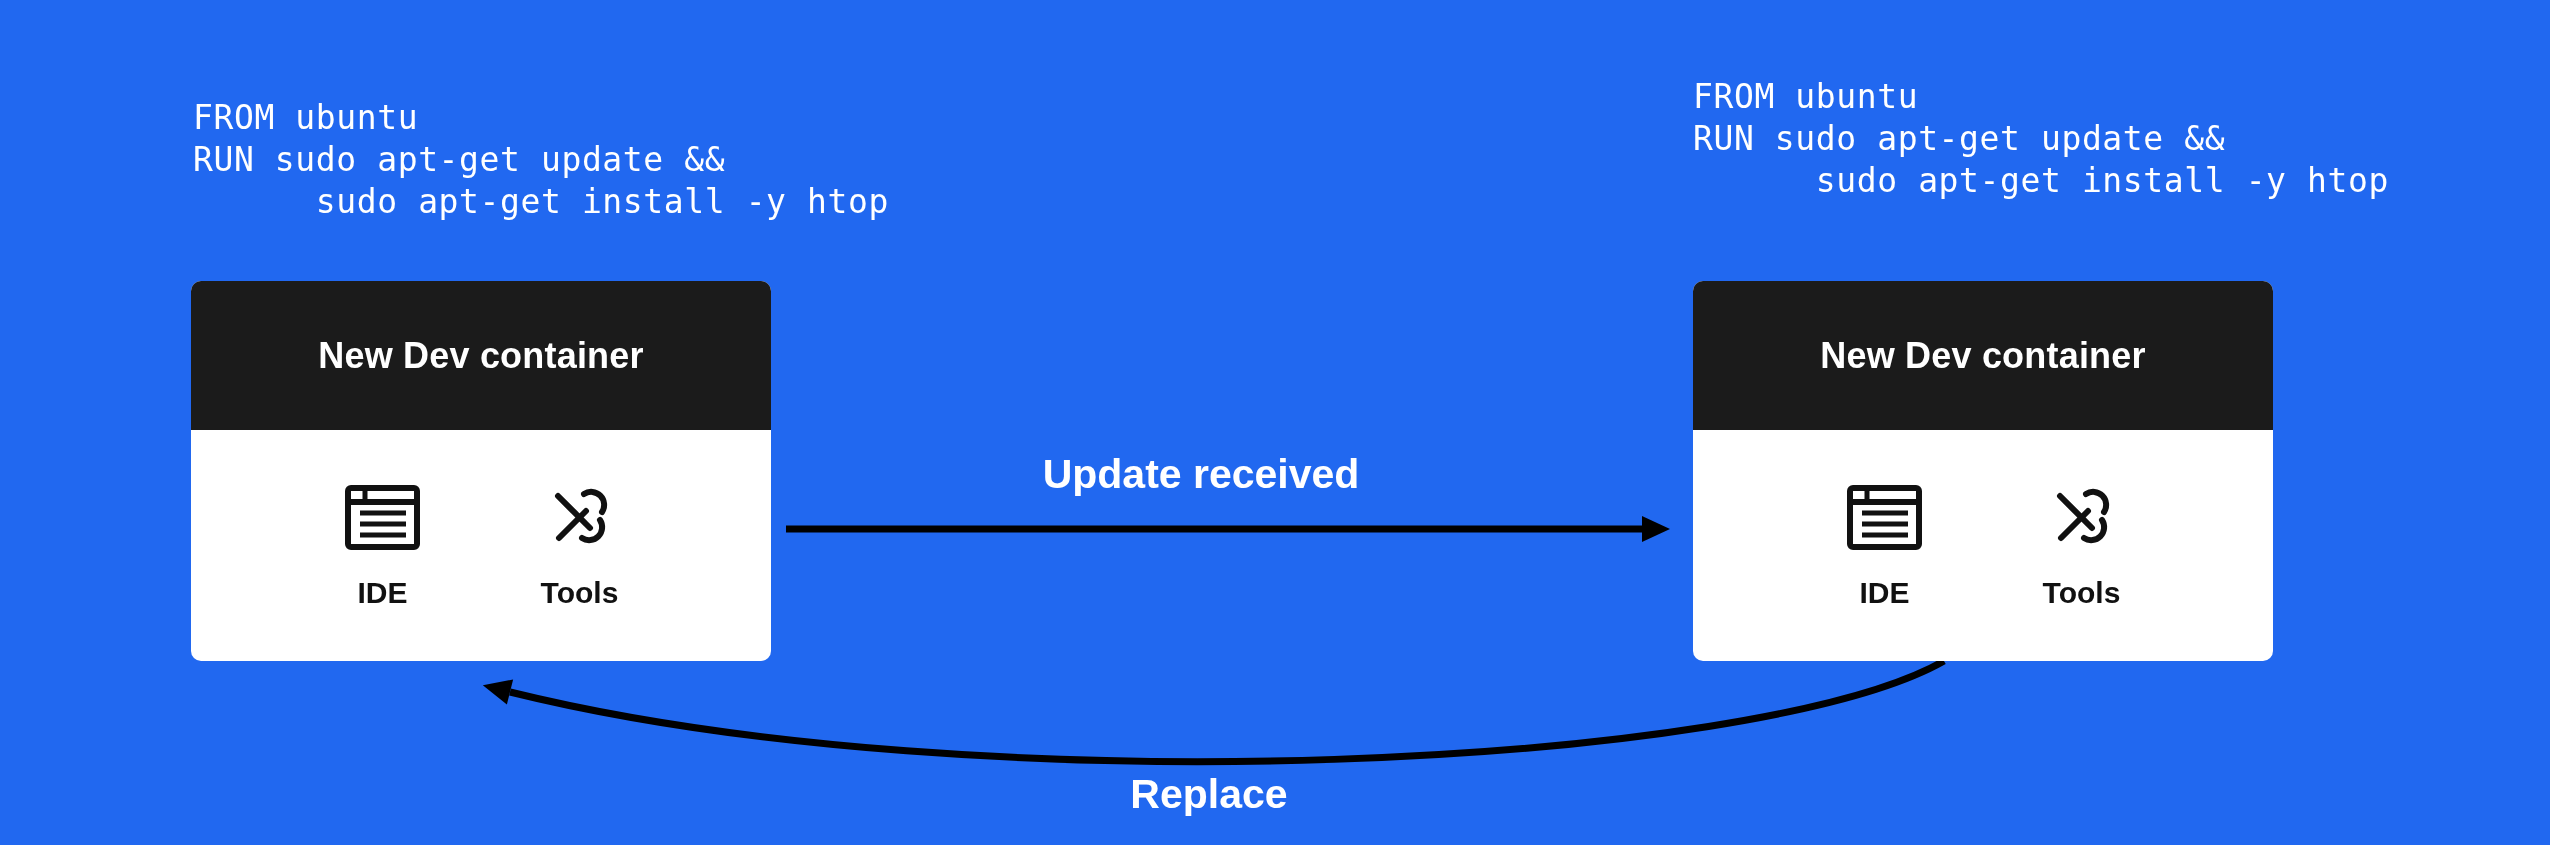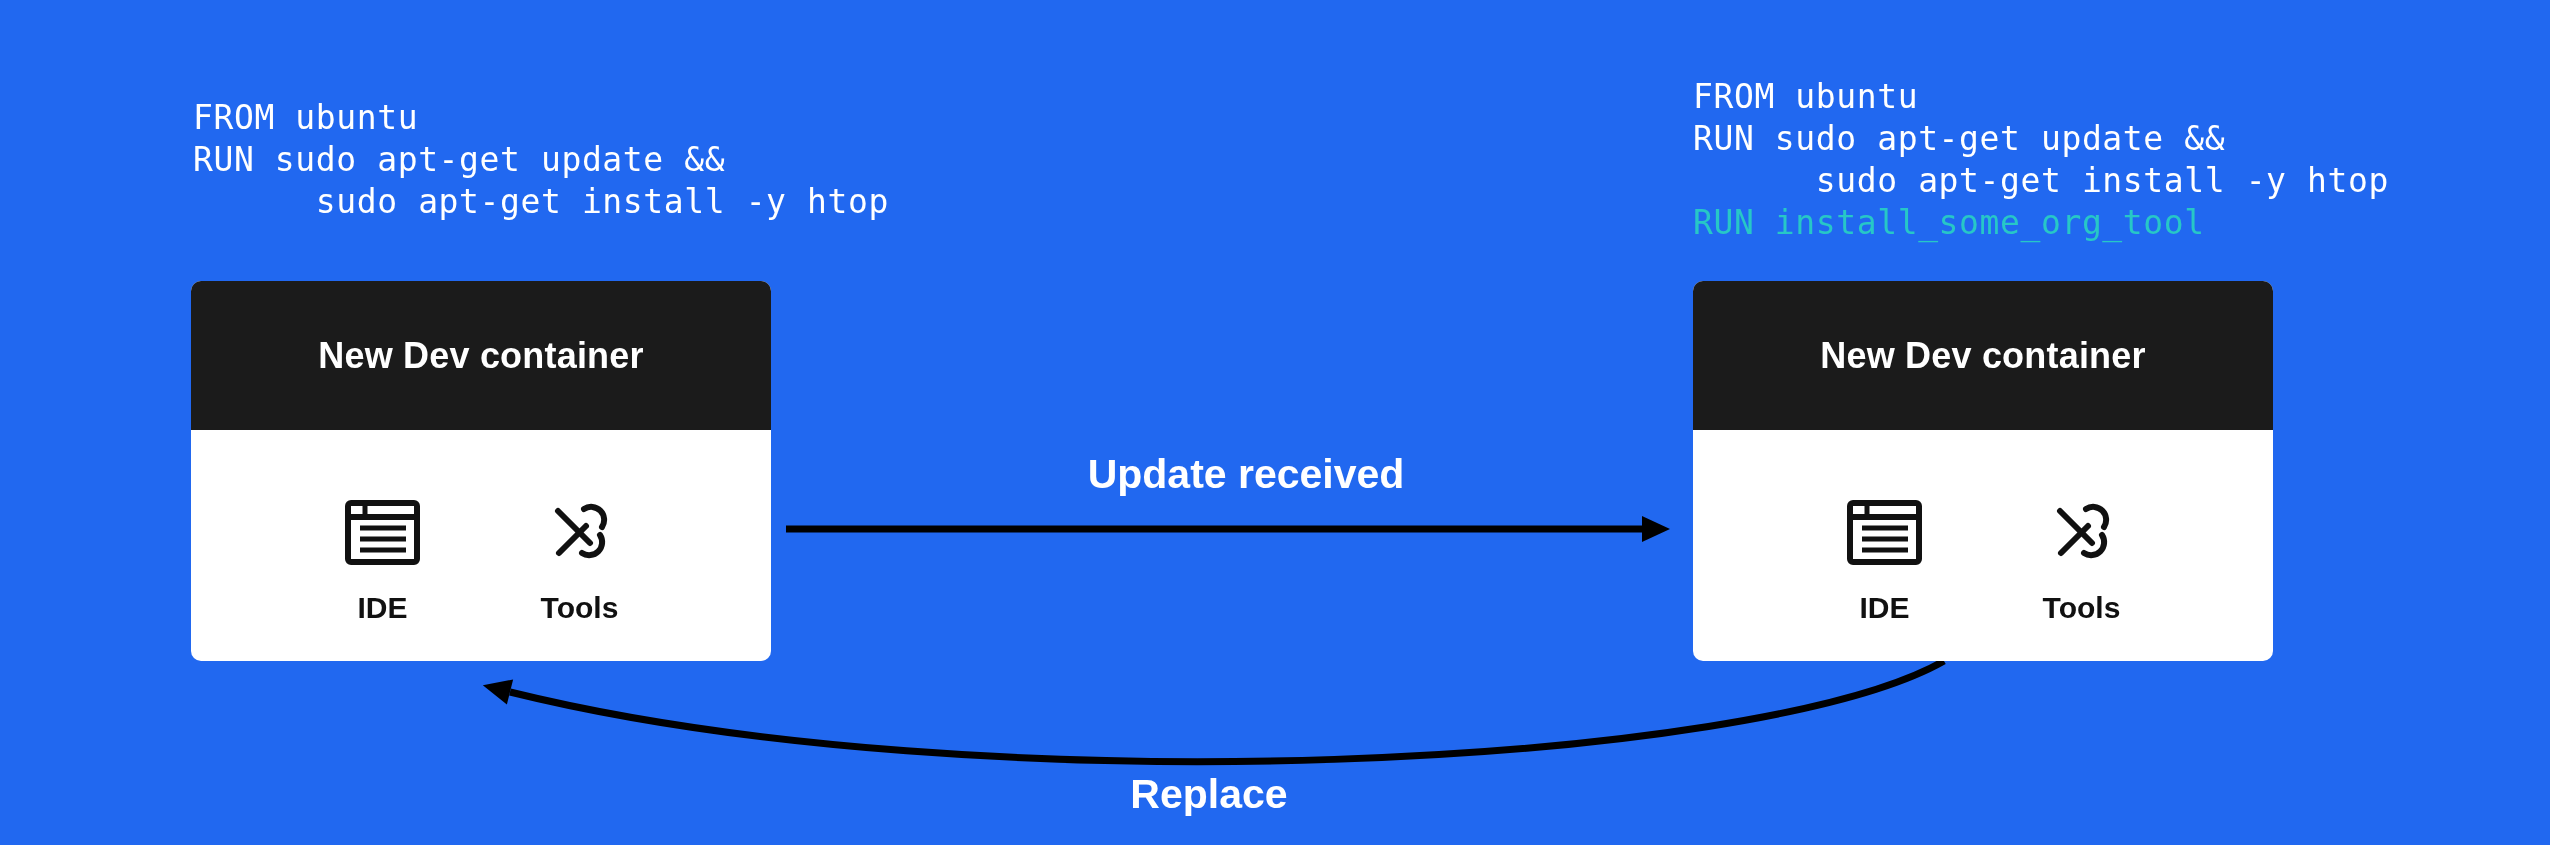--- a/index.html
+++ b/index.html
@@ -62,21 +62,21 @@
     font-size:36px;
     font-weight:700;
     letter-spacing:0.2px;
   }
   .dev-box .box-body{
     height:231px;
     display:flex;
     justify-content:center;
     align-items:flex-start;
     gap:77px;
-    padding-top:67px;
+    padding-top:52px;
     box-sizing:border-box;
   }
   .tool-col{
     display:flex;
     flex-direction:column;
     align-items:center;
     width:120px;
   }
   .tool-col .icon-slot{
     height:70px;
@@ -99,39 +99,38 @@
     left:0; top:0;
   }
   .arrow-label{
     position:absolute;
     transform:translateX(-50%);
     color:var(--c-label);
     font-size:41px;
     font-weight:700;
     white-space:nowrap;
   }
-  .label-update{left:1246px; top:451px;}
+  .label-update{left:1201px; top:451px;}
   .label-replace{left:1209px; top:771px;}
 </style>
 </head>
 <body>
 
 <div class="stage" style="width: 2550px; height: 845px;">
 
   <div class="code code-left">
     <div class="code-line">FROM ubuntu</div>
     <div class="code-line">RUN sudo apt-get update &amp;&amp;</div>
     <div class="code-line">      sudo apt-get install -y htop</div>
   </div>
 
   <div class="code code-right">
     <div class="code-line">FROM ubuntu</div>
     <div class="code-line">RUN sudo apt-get update &amp;&amp;</div>
     <div class="code-line">      sudo apt-get install -y htop</div>
-    <div class="code-line hl">RUN install_some_org_tool</div>
   </div>
 
   <svg class="arrows" width="2550" height="845" viewBox="0 0 2550 845">
     <defs>
       <marker id="ah" markerUnits="userSpaceOnUse" markerWidth="30" markerHeight="28" refX="1" refY="14" orient="auto">
         <path d="M1,1 L29,14 L1,27 Z" fill="#000000"></path>
       </marker>
     </defs>
     <line x1="786" y1="529" x2="1642" y2="529" stroke="#000000" stroke-width="7" marker-end="url(#ah)"></line>
     <path d="M1944,661 C1760,766 980,808 510,692" stroke="#000000" stroke-width="7" fill="none" marker-end="url(#ah)"></path>

